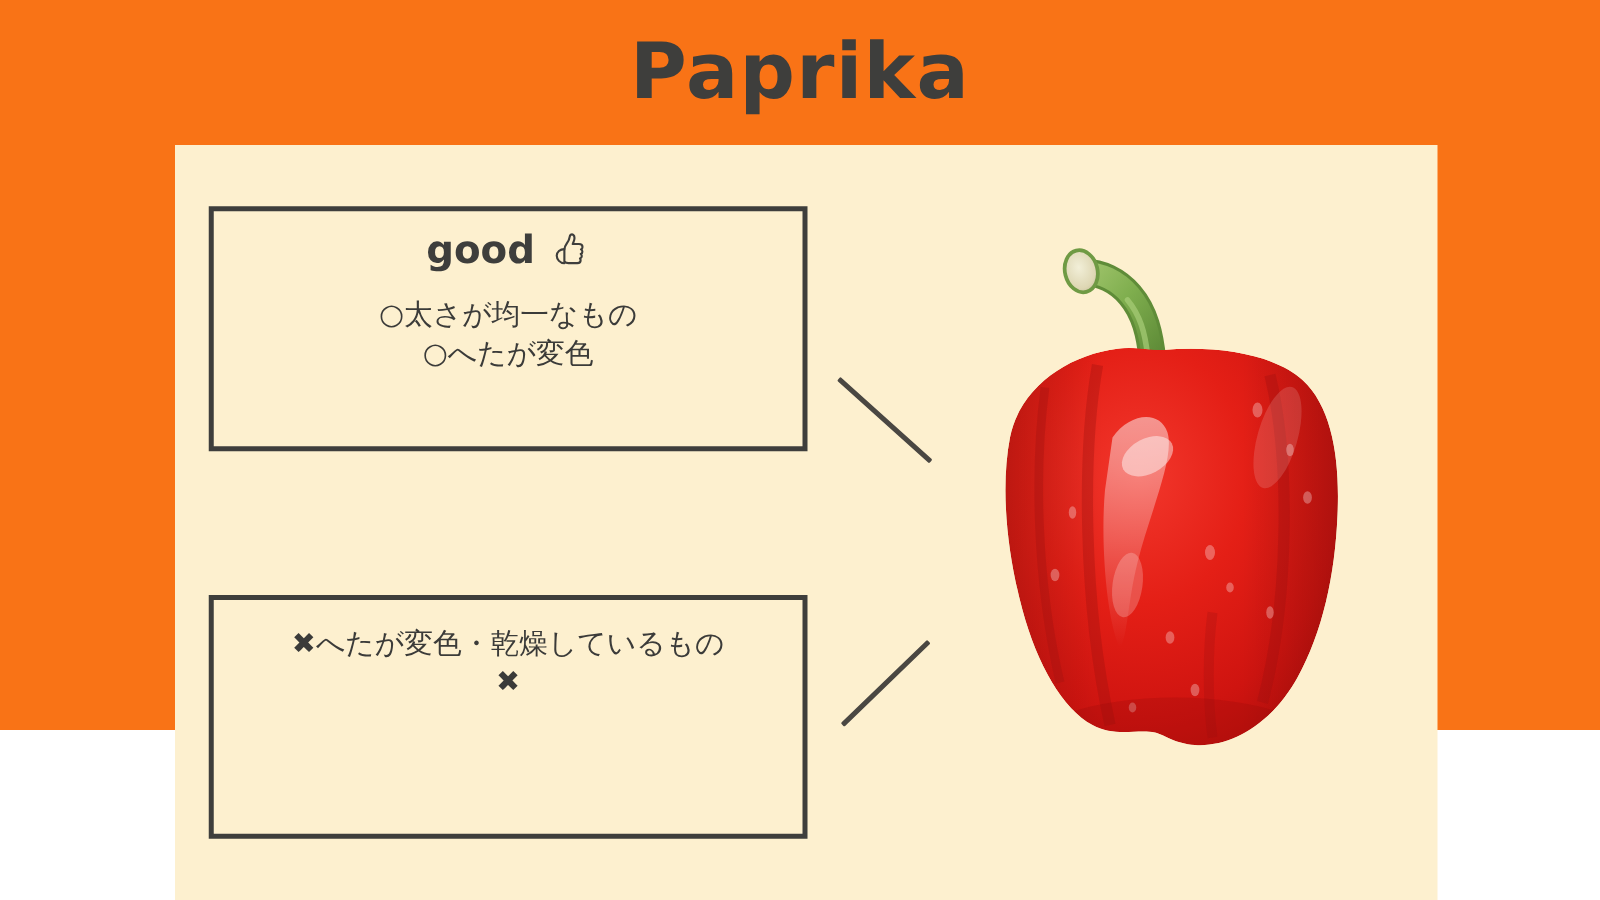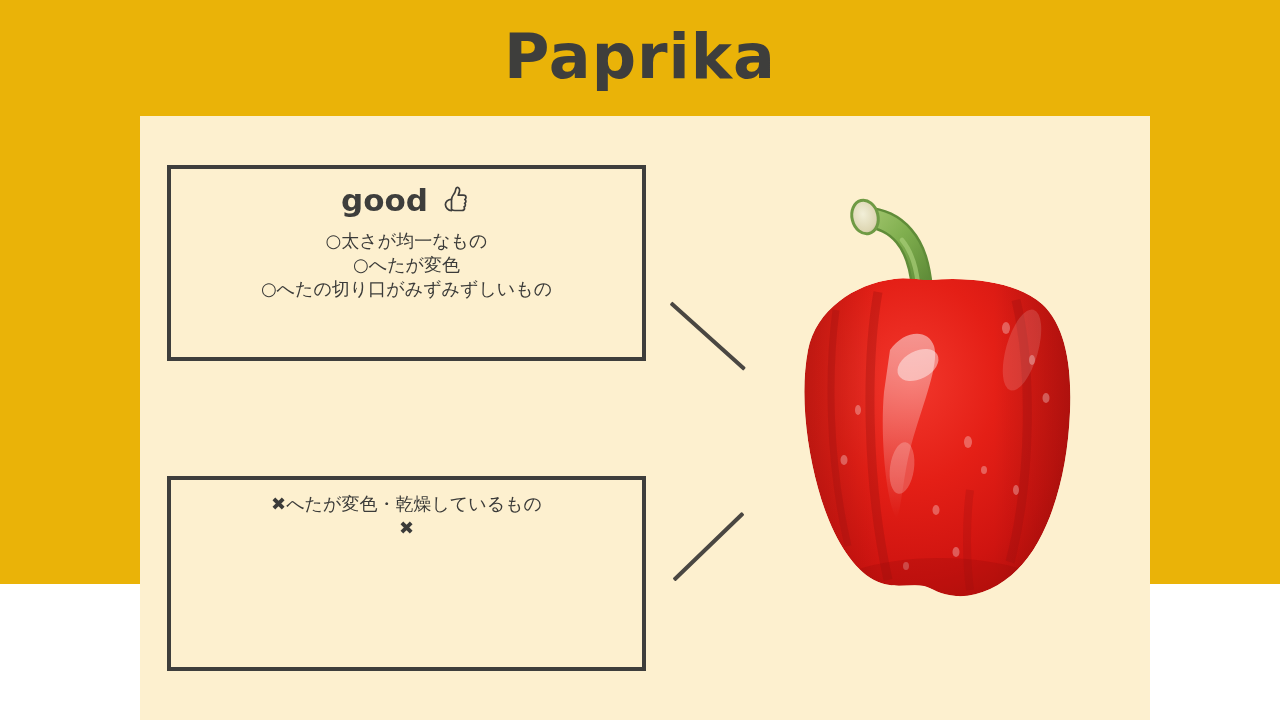--- a/index.html
+++ b/index.html
@@ -9,21 +9,21 @@
   body {
     width: 1280px;
     height: 720px;
     overflow: hidden;
     font-family: "Liberation Sans", "DejaVu Sans", sans-serif;
   }
   #stage {
     position: relative;
     width: 1280px;
     height: 584px;
-    background: #eab308;
+    background: #f97316;
   }
   
   #title {
     position: absolute;
     left: 0;
     top: 26px;
     width: 1280px;
     text-align: center;
     font-size: 62px;
     font-weight: bold;
@@ -68,22 +68,22 @@
     color: #3e3e3c;
     font-family: "DejaVu Sans", "Liberation Sans", sans-serif;
     letter-spacing: 0px;
     line-height: 1.1;
     display: flex;
     justify-content: center;
     align-items: center;
     gap: 10px;
   }
   .box-lines {
-    margin-top: 12px;
-    font-size: 18px;
+    margin-top: 20px;
+    font-size: 23px;
     color: #3b3b39;
     font-family: "DejaVu Sans", "Liberation Sans", sans-serif;
     line-height: 1.34;
     font-weight: normal;
   }
   .box-lines div { white-space: nowrap; }
   
   .thumb-icon { display: inline-block; width: 34px; height: 34px; }
   .thumb-icon svg { display: block; }
   .xcircle-icon {
@@ -155,21 +155,20 @@
           <g fill="none" stroke="#3e3e3c" stroke-width="1.7" stroke-linejoin="round" stroke-linecap="round">
             <path d="M13.5 16.5 C13.5 13.5 15.5 12 16.8 9.5 C17.8 7.6 17.4 5.6 18.6 4.8 C19.9 3.9 21.6 5.1 21.6 7.3 C21.6 9.3 20.6 11 20.2 12.2 L25.2 12.2 C27.0 12.2 28.0 13.3 28.0 14.5 C28.0 15.4 27.5 16.1 26.8 16.5 C27.5 16.8 27.9 17.5 27.9 18.3 C27.9 19.2 27.4 19.9 26.6 20.2 C27.1 20.6 27.4 21.2 27.4 21.9 C27.4 22.8 26.8 23.5 26.0 23.8 C26.3 24.2 26.5 24.7 26.5 25.2 C26.5 26.5 25.4 27.5 23.9 27.5 L16.8 27.5 C15.4 27.5 14.3 27.0 13.5 26.3 Z"></path>
             <path d="M13.5 16.3 C10.0 16.3 7.4 18.7 7.4 21.6 C7.4 24.5 10.0 27.6 13.5 27.6"></path>
           </g>
         </svg>
       </span>
     </div>
     <div class="box-lines">
       <div>○太さが均一なもの</div>
       <div>○へたが変色</div>
-      <div>○へたの切り口がみずみずしいもの</div>
     </div>
   </div>
 
   <div class="infobox" id="box-bad">
     <div class="box-lines">
       <div>✖へたが変色・乾燥しているもの</div>
       <div>✖</div>
     </div>
   </div>
 

